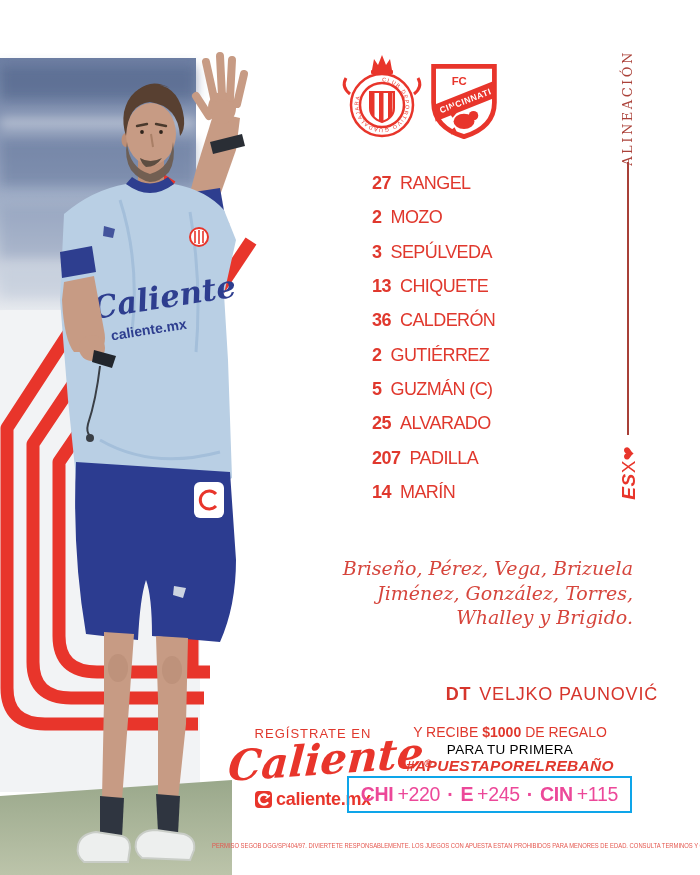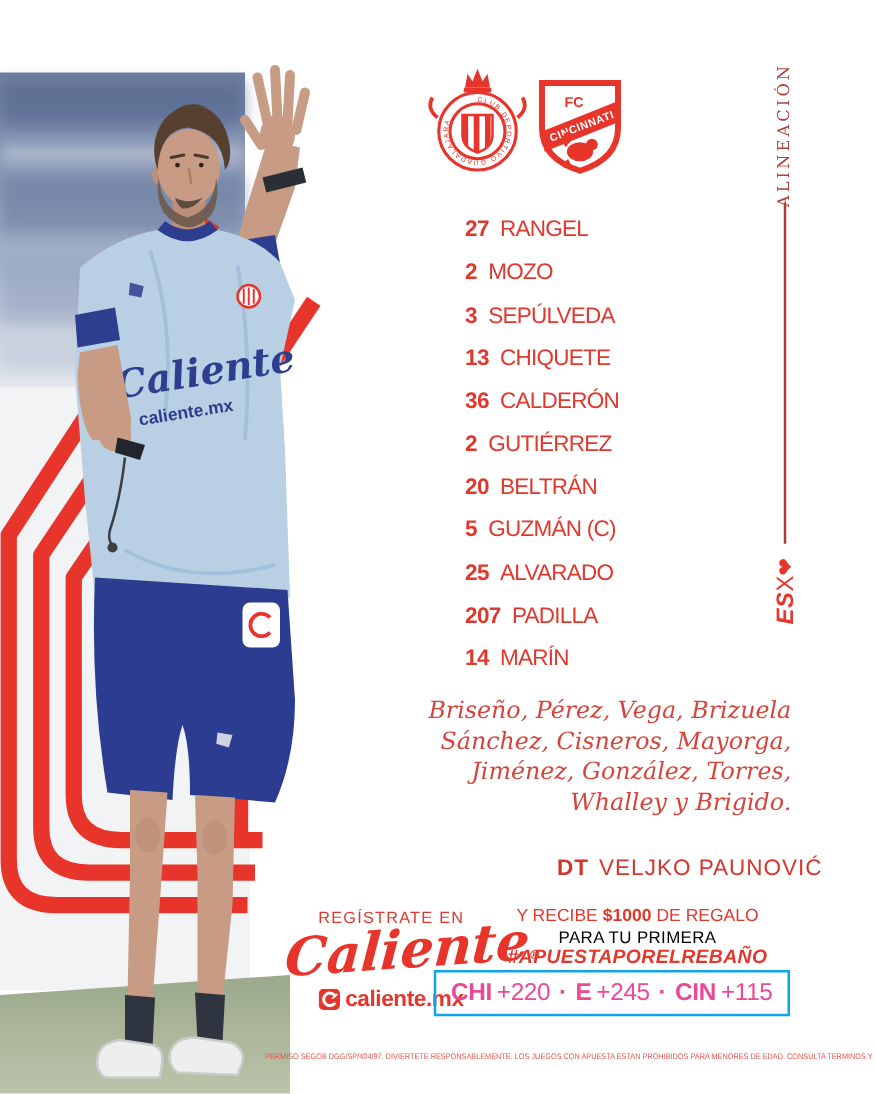--- a/index.html
+++ b/index.html
@@ -252,44 +252,39 @@
       </div>
     <div class="row">
         <span class="num">36</span>
         <span class="nm">CALDERÓN</span>
       </div>
     <div class="row">
         <span class="num">2</span>
         <span class="nm">GUTIÉRREZ</span>
       </div>
     <div class="row">
-        <span class="num">20</span>
-        <span class="nm">BELTRÁN</span>
-      </div>
-    <div class="row">
         <span class="num">5</span>
         <span class="nm">GUZMÁN (C)</span>
       </div>
     <div class="row">
         <span class="num">25</span>
         <span class="nm">ALVARADO</span>
       </div>
     <div class="row">
         <span class="num">207</span>
         <span class="nm">PADILLA</span>
       </div>
     <div class="row">
         <span class="num">14</span>
         <span class="nm">MARÍN</span>
       </div>
   </div>
 
   <div class="abs subs">
     <div>Briseño, Pérez, Vega, Brizuela</div>
-    <div>Sánchez, Cisneros, Mayorga,</div>
     <div>Jiménez, González, Torres,</div>
     <div>Whalley y Brigido.</div>
   </div>
 
   <div class="abs coach">
     <span class="dt">DT</span><span class="cname">VELJKO PAUNOVIĆ</span>
   </div>
 
   <div class="abs reg-title">REGÍSTRATE EN</div>
   <div class="abs brand-script">

